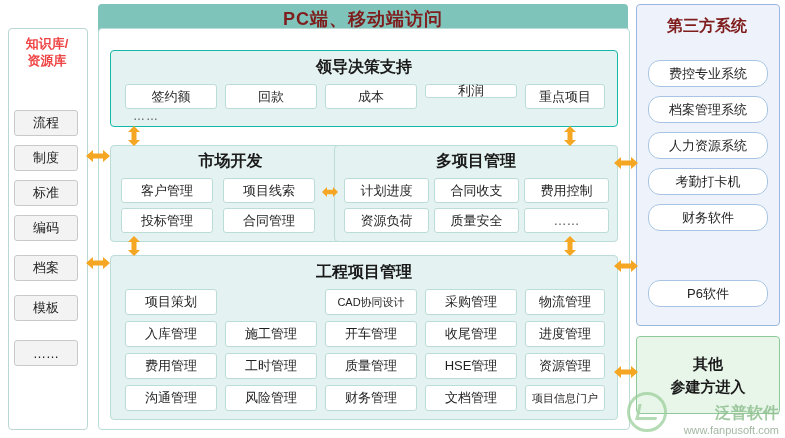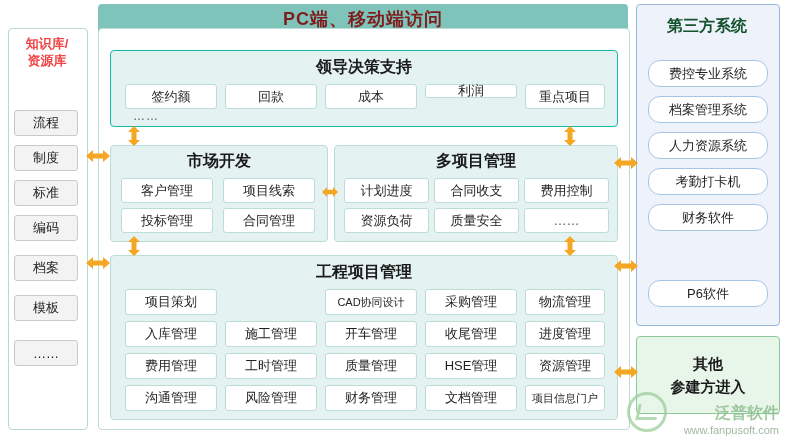--- a/index.html
+++ b/index.html
@@ -64,41 +64,41 @@
     display:flex;align-items:center;justify-content:center;
     font-size:13px;color:#1f1f1f;
   }
   .ellipsis-txt{
     position:absolute;font-size:12px;color:#555;letter-spacing:1px;
   }
 
   
   #market-block{
     position:absolute;left:110px;top:145px;width:216px;height:95px;
-    background:#e4f3f1;border:1px solid #bcdcd8;border-radius:4px;
+    background:#e4f3f1;border:1px solid #bcdcd8;border-radius:4px;padding-left:23px;
   }
   
   #multi-block{
     position:absolute;left:334px;top:145px;width:282px;height:95px;
     background:#e4f3f1;border:1px solid #bcdcd8;border-radius:4px;
   }
   
   #eng-block{
     position:absolute;left:110px;top:255px;width:506px;height:163px;
     background:#e4f3f1;border:1px solid #bcdcd8;border-radius:4px;
   }
 
   
   #third-panel{
     position:absolute;left:636px;top:4px;width:142px;height:320px;
     border:1px solid #9ab7dd;border-radius:4px;background:#eef3fb;
   }
   #third-title{
     position:absolute;left:636px;top:14px;width:142px;height:24px;
-    font-size:16px;font-weight:bold;color:#14532d;
+    font-size:16px;font-weight:bold;color:#7f1d1d;
     display:flex;align-items:center;justify-content:center;
   }
   .third-item{
     position:absolute;left:648px;width:118px;height:25px;
     background:#ffffff;border:1px solid #a8c4e4;border-radius:12px;
     font-size:13px;color:#1f1f1f;
     display:flex;align-items:center;justify-content:center;
   }
 
   

